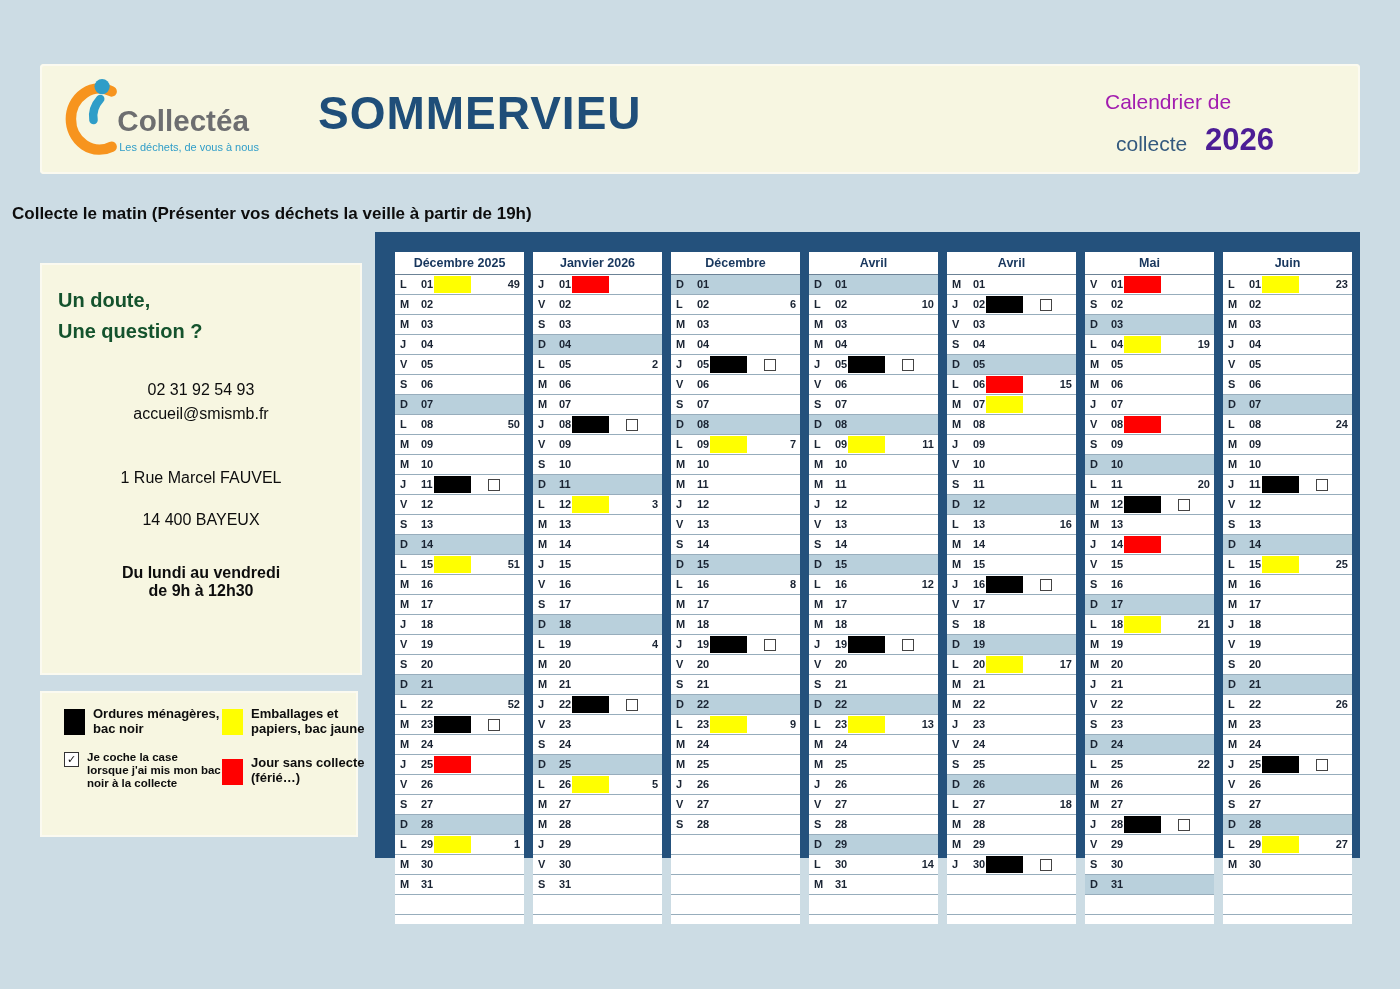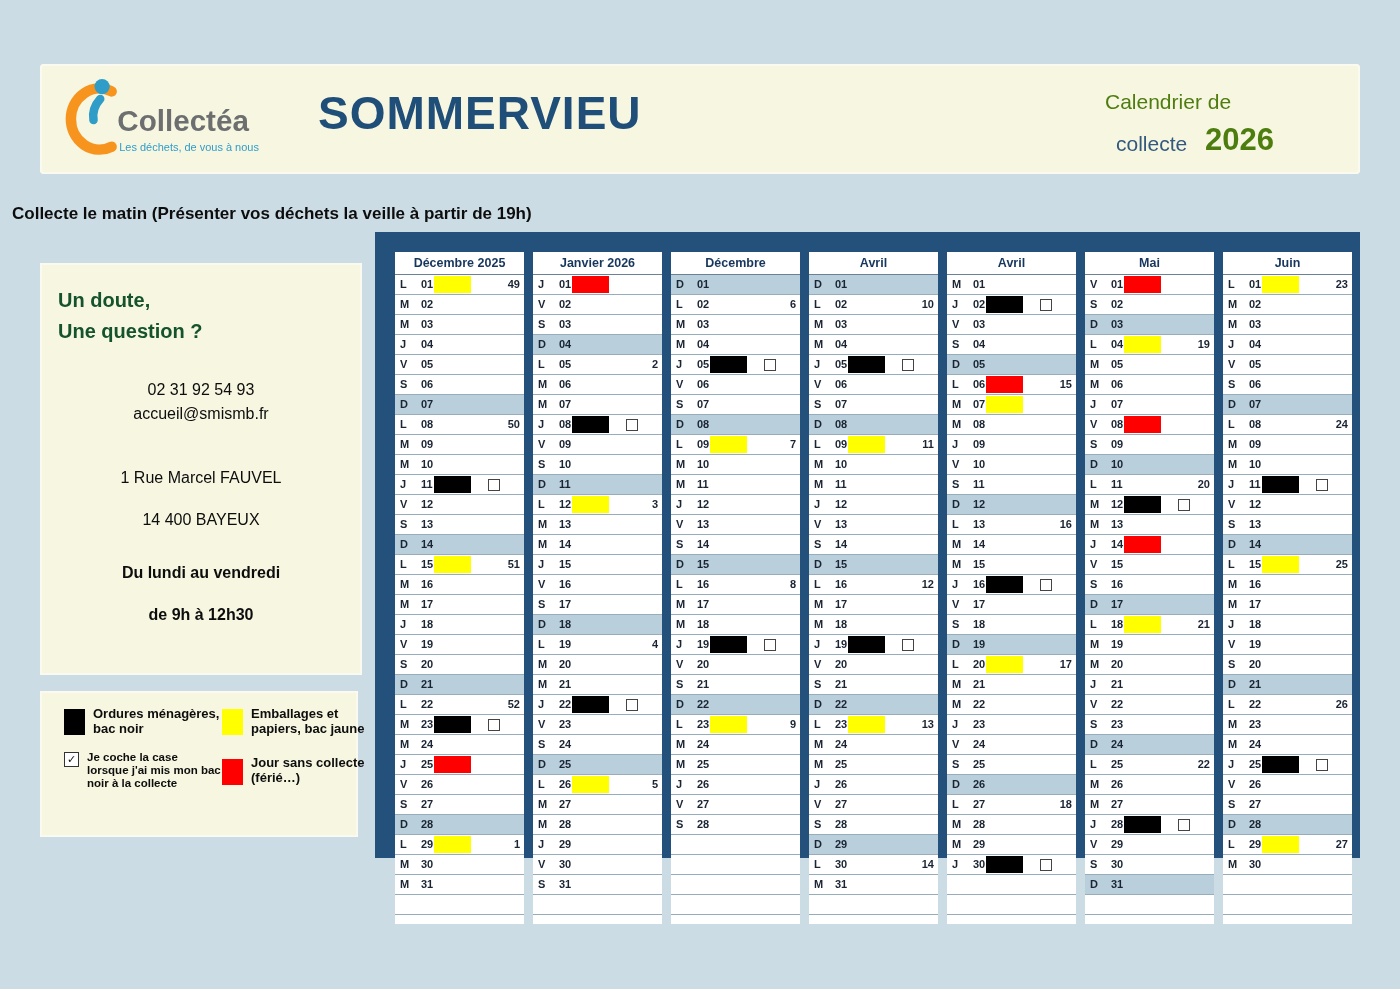--- a/index.html
+++ b/index.html
@@ -8,36 +8,36 @@
     background:#ccdce4;
     font-family:"Liberation Sans",sans-serif;
     color:#1a2433;
   }
   .abs{position:absolute;}
   .cream{background:#f7f6e1;}
   
   .header-band{left:40px;top:64px;width:1320px;height:110px;border-radius:4px;box-shadow:0 0 0 2px #fbfaf0 inset;}
   .logo{left:62px;top:74px;width:210px;height:92px;}
   .page-title{left:318px;top:86px;font-size:46px;font-weight:bold;color:#1f4e79;letter-spacing:1px;}
-  .cal-label1{left:1105px;top:90px;font-size:21px;color:#4d7c0f;}
+  .cal-label1{left:1105px;top:90px;font-size:21px;color:#a21caf;}
   .cal-label2{left:1116px;top:132px;font-size:21px;color:#33597e;}
-  .year{left:1205px;top:122px;font-size:31px;font-weight:bold;color:#4d7c0f;}
+  .year{left:1205px;top:122px;font-size:31px;font-weight:bold;color:#4c1d95;}
   
   .subtitle{left:0;top:204px;width:1400px;text-align:left;font-size:17px;font-weight:bold;color:#0d0d0d;padding-left:12px;}
   
   .sidebar{left:40px;top:263px;width:322px;height:412px;box-shadow:0 0 0 2px #fbfaf0 inset;}
   .sidebar .inner{padding:22px 18px 0 18px;font-size:16px;}
   .sb-head{font-size:20px;font-weight:bold;line-height:1.55;color:#14532d;}
   .sb-center{text-align:center;color:#0d0d0d;}
   .sb-phone{margin-top:34px;font-size:16px;}
   .sb-email{margin-top:6px;font-size:16px;}
   .sb-addr1{margin-top:46px;font-size:16px;}
   .sb-addr2{margin-top:24px;font-size:16px;}
   .sb-hours1{margin-top:35px;font-size:16px;font-weight:bold;}
-  .sb-hours2{margin-top:24px;font-size:16px;font-weight:bold;}
+  .sb-hours2{font-size:16px;font-weight:bold;}
   .sb-web{margin-top:30px;font-size:17px;font-weight:bold;}
   
   .legend{left:40px;top:691px;width:318px;height:146px;box-shadow:0 0 0 2px #fbfaf0 inset;}
   .legend .grid{display:grid;grid-template-columns:158px 150px;padding:16px 4px 0 24px;row-gap:14px;}
   .leg-item{display:flex;align-items:flex-start;gap:8px;}
   .swatch{width:21px;height:26px;flex:0 0 auto;margin-top:2px;}
   .leg-label{font-size:13px;font-weight:bold;line-height:1.15;color:#0d0d0d;}
   .leg-label.small{font-size:11.5px;}
   .leg-cb{width:13px;height:13px;border:1.5px solid #333;background:#fff;flex:0 0 auto;margin-top:1px;
           font-size:11px;line-height:13px;text-align:center;color:#111;}

